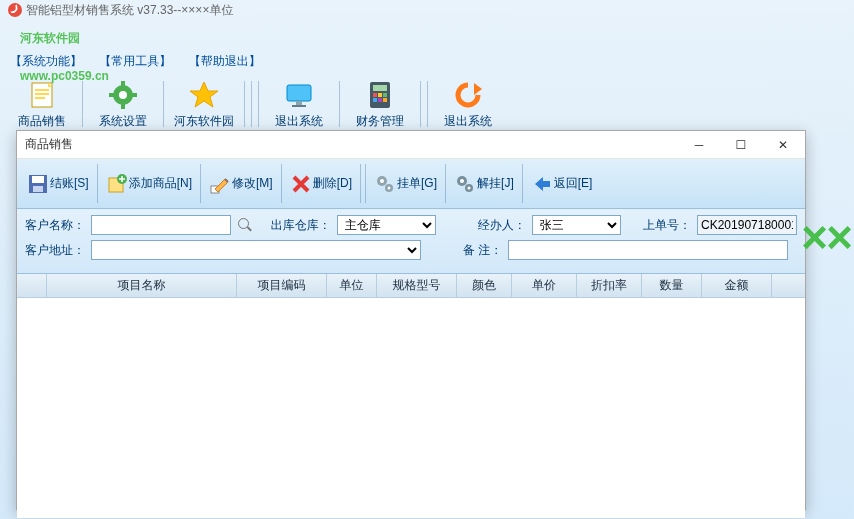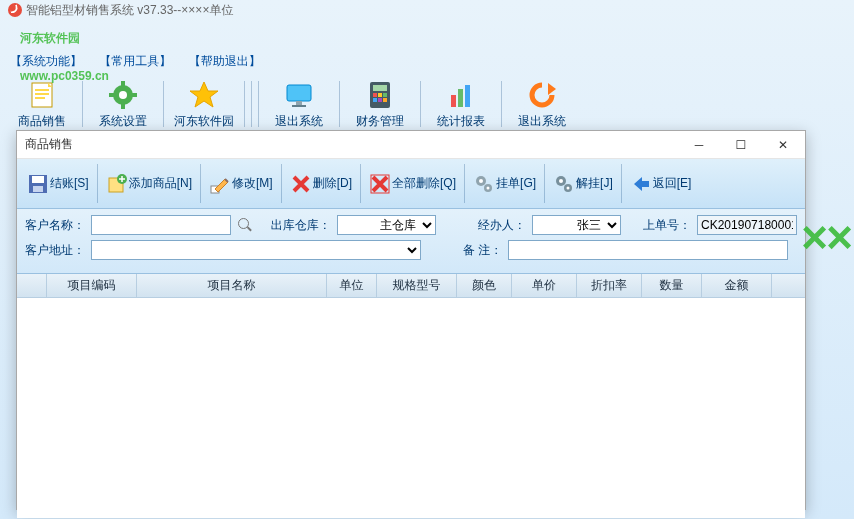--- a/index.html
+++ b/index.html
@@ -22,21 +22,21 @@
 .cw-title .win-btns { display: flex; gap: 14px; }
 .cw-title .win-btn { width: 28px; height: 20px; display: flex; align-items: center; justify-content: center; cursor: pointer; font-family: Arial; }
 .cw-toolbar { height: 50px; background: linear-gradient(#dff0fb, #c6e2f7); border-bottom: 1px solid #99c0e0; display: flex; align-items: stretch; padding: 2px 4px; }
 .cw-tb-btn { min-width: 60px; display: flex; flex-direction: row; align-items: center; justify-content: center; gap: 1px; cursor: pointer; padding: 2px 6px; }
 .cw-tb-btn .icn { width: 22px; height: 22px; display: flex; align-items: center; justify-content: center; }
 .cw-tb-btn .lbl { color: #003a72; white-space: nowrap; }
 .vsep { width: 1px; background: rgba(0,60,120,0.25); margin: 3px 2px; }
 .form-area { background: linear-gradient(#e3f1fb, #d2e8f9); padding: 6px 8px 8px; border-bottom: 1px solid #99c0e0; }
 .form-row { display: flex; align-items: center; gap: 6px; margin-bottom: 5px; flex-wrap: nowrap; }
 .flabel { color: #003a72; white-space: nowrap; }
-input.tfield, select.tfield { height: 20px; border: 1px solid #7fa8c9; background: #fff; padding: 0 3px; font-size: 12px; text-align: right; }
+input.tfield, select.tfield { height: 20px; border: 1px solid #7fa8c9; background: #fff; padding: 0 3px; font-size: 12px; }
 .search-icn { width: 16px; height: 16px; position: relative; cursor: pointer; }
 .search-icn::before { content: ""; position: absolute; width: 9px; height: 9px; border: 1.5px solid #777; border-radius: 50%; top: 1px; left: 1px; }
 .search-icn::after { content: ""; position: absolute; width: 5px; height: 1.5px; background: #777; transform: rotate(45deg); top: 11px; left: 10px; }
 .readonly { background: #eef5fa !important; }
 .grid-hdr { height: 24px; background: linear-gradient(#e9f2f9, #d2e3f0); border-bottom: 1px solid #b7cee1; display: flex; }
 .grid-cell { border-right: 1px solid #b7cee1; display: flex; align-items: center; justify-content: center; color: #234; padding: 0 4px; overflow: hidden; }
 .grid-body { height: 220px; background: #fff; }
 svg { display: block; }
 </style>
 </head>
@@ -121,30 +121,20 @@
             <rect x="14" y="14" width="4" height="4" fill="#ffca28"></rect>
             <rect x="19" y="14" width="4" height="4" fill="#66bb6a"></rect>
             <rect x="9" y="19" width="4" height="4" fill="#42a5f5"></rect>
             <rect x="14" y="19" width="4" height="4" fill="#ab47bc"></rect>
             <rect x="19" y="19" width="4" height="4" fill="#ffa726"></rect>
           </svg>
         </span>
       <span class="lbl">财务管理</span>
     </div>
     <div class="sep"></div>
-    <div class="main-tb-btn">
-      <span class="icn">
-          <svg width="32" height="32">
-            <rect x="6" y="16" width="5" height="12" fill="#ef5350"></rect>
-            <rect x="13" y="10" width="5" height="18" fill="#66bb6a"></rect>
-            <rect x="20" y="6" width="5" height="22" fill="#42a5f5"></rect>
-          </svg>
-        </span>
-      <span class="lbl">统计报表</span>
-    </div>
     <div class="sep"></div>
     <div class="main-tb-btn">
       <span class="icn">
           <svg width="32" height="32">
             <path d="M 16 6 A 10 10 0 1 0 26 16" fill="none" stroke="#ff7a1a" stroke-width="5"></path>
             <polygon points="22,4 30,10 22,16" fill="#ff7a1a"></polygon>
           </svg>
         </span>
       <span class="lbl">退出系统</span>
     </div>
@@ -196,29 +186,20 @@
       <div class="vsep"></div>
       <div class="cw-tb-btn">
         <span class="icn">
             <svg width="22" height="22">
               <path d="M4 4 L18 18 M18 4 L4 18" stroke="#e53935" stroke-width="4"></path>
             </svg>
           </span>
         <span class="lbl">删除[D]</span>
       </div>
       <div class="vsep"></div>
-      <div class="cw-tb-btn">
-        <span class="icn">
-            <svg width="22" height="22">
-              <path d="M4 4 L18 18 M18 4 L4 18" stroke="#e53935" stroke-width="4"></path>
-              <rect x="2" y="2" width="18" height="18" fill="none" stroke="#e53935"></rect>
-            </svg>
-          </span>
-        <span class="lbl">全部删除[Q]</span>
-      </div>
       <div class="vsep"></div>
       <div class="cw-tb-btn">
         <span class="icn">
             <svg width="22" height="22">
               <circle cx="8" cy="8" r="5" fill="#90a4ae"></circle>
               <circle cx="8" cy="8" r="2" fill="#fff"></circle>
               <circle cx="15" cy="15" r="4" fill="#90a4ae"></circle>
               <circle cx="15" cy="15" r="1.5" fill="#fff"></circle>
             </svg>
           </span>
@@ -266,22 +247,22 @@
         <span class="flabel">客户地址：</span>
         <select class="tfield" style="width:330px"><option></option></select>
         <span style="width:30px"></span>
         <span class="flabel">备  注：</span>
         <input class="tfield" style="width: 280px;" value="">
       </div>
     </div>
 
     <div class="grid-hdr">
       <div class="grid-cell" style="width:30px"></div>
+      <div class="grid-cell" style="width:190px">项目名称</div>
       <div class="grid-cell" style="width:90px">项目编码</div>
-      <div class="grid-cell" style="width:190px">项目名称</div>
       <div class="grid-cell" style="width:50px">单位</div>
       <div class="grid-cell" style="width:80px">规格型号</div>
       <div class="grid-cell" style="width:55px">颜色</div>
       <div class="grid-cell" style="width:65px">单价</div>
       <div class="grid-cell" style="width:65px">折扣率</div>
       <div class="grid-cell" style="width:60px">数量</div>
       <div class="grid-cell" style="width:70px">金额</div>
     </div>
     <div class="grid-body"></div>
   </div>

